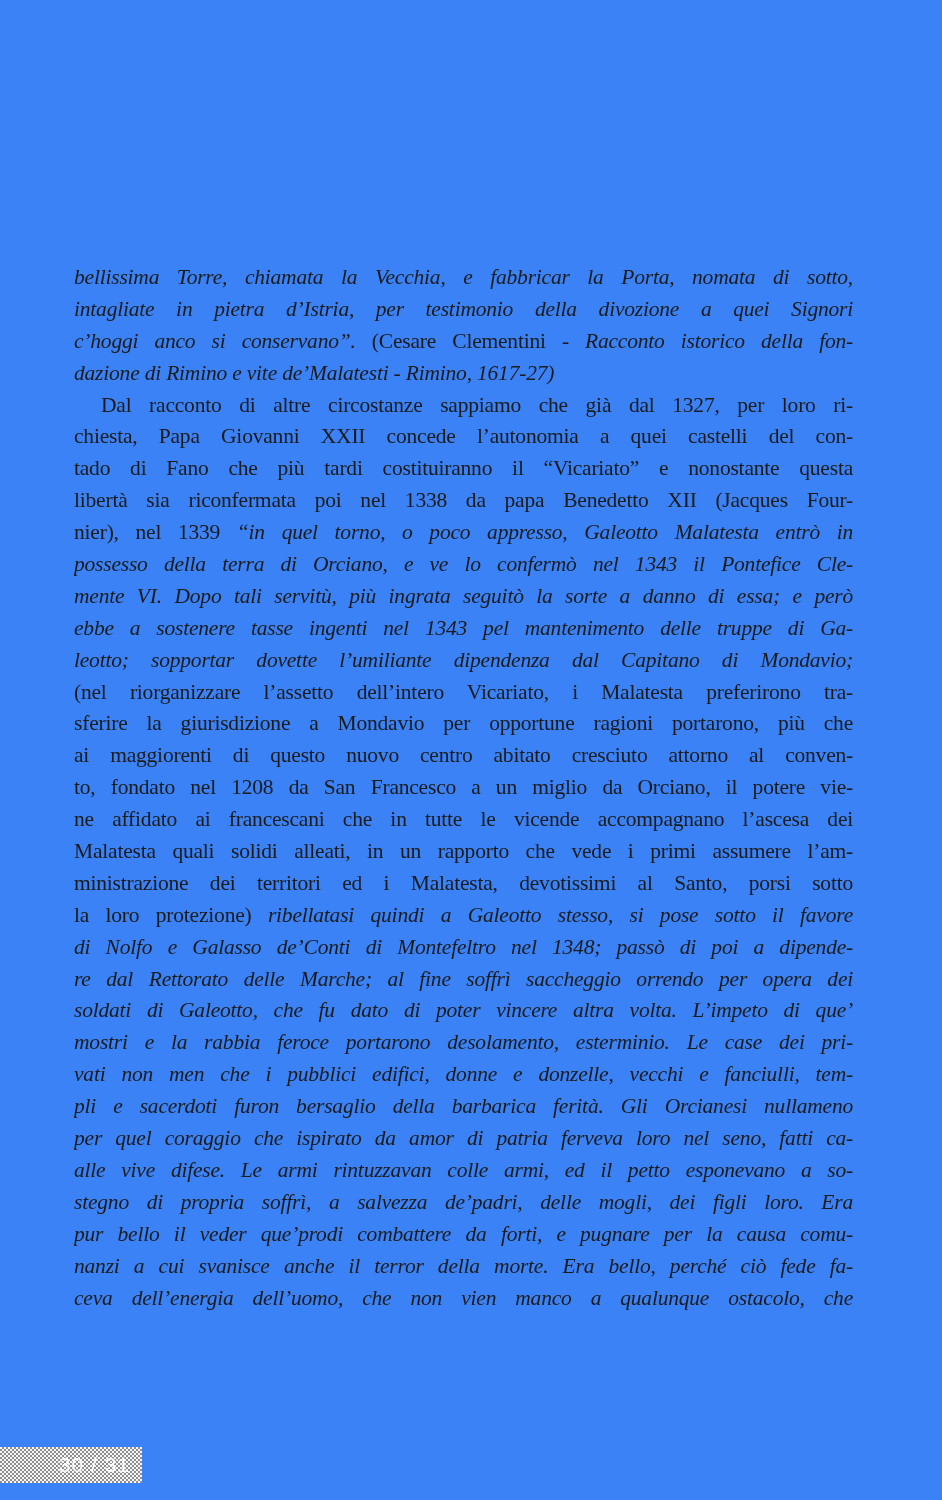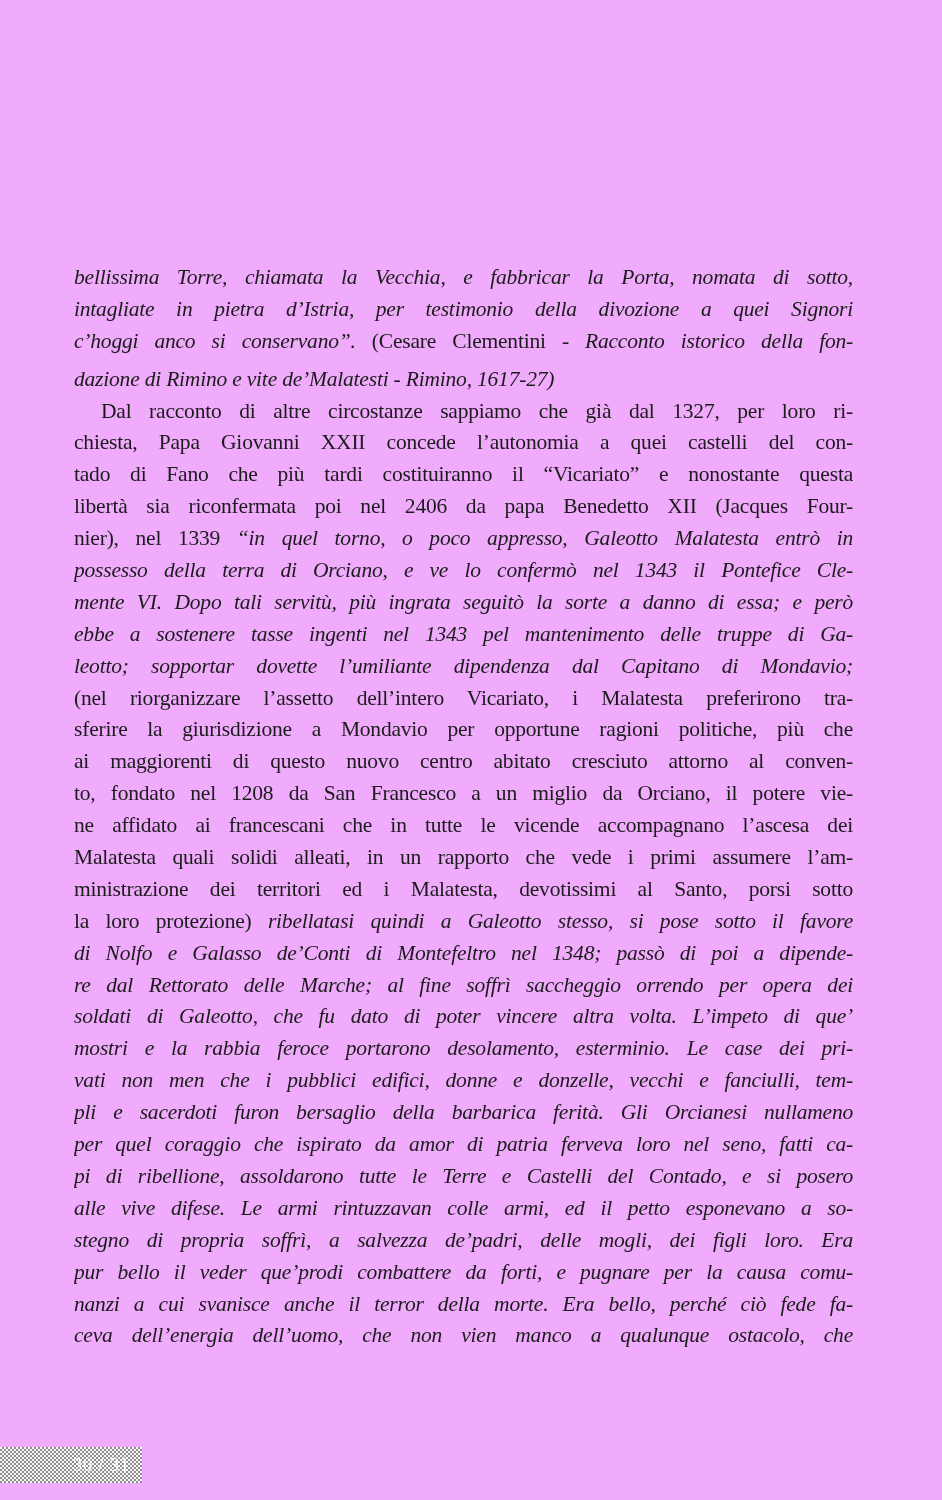--- a/index.html
+++ b/index.html
@@ -4,21 +4,21 @@
 <style>
   html, body {
     margin: 0;
     padding: 0;
     background: #ffffff;
   }
   .page {
     position: relative;
     width: 942px;
     height: 1500px;
-    background: #f0abfc;
+    background: #3b82f6;
     overflow: hidden;
   }
   .text-block {
     position: absolute;
     left: 74px;
     top: 262px;
     width: 779px;
     font-family: "Liberation Serif", "DejaVu Serif", serif;
     font-size: 21.5px;
     line-height: 31.9px;
@@ -27,21 +27,20 @@
   }
   .line {
     height: 31.9px;
     overflow: hidden;
     text-align: justify;
     text-align-last: justify;
     white-space: normal;
   }
   .line.left-last {
     text-align-last: left;
-    margin-top: 6px;
   }
   .line.indent {
     text-indent: 27px;
   }
   .seg-italic {
     font-style: italic;
   }
   .seg-roman {
     font-style: normal;
   }
@@ -53,60 +52,59 @@
     height: 36px;
     background: repeating-conic-gradient(#8f8f8f 0% 25%, #f6f6f6 0% 50%);
     background-size: 4px 4px;
     display: flex;
     align-items: center;
     justify-content: flex-end;
     padding-right: 12px;
     box-sizing: border-box;
   }
   .footer-text {
-    font-family: Liberation Serif, serif;
-    font-size: 18px;
+    font-family: Liberation Sans, sans-serif;
+    font-size: 21px;
     color: #ffffff;
     letter-spacing: 1px;
   }
 </style>
 </head>
 <body>
 
 <div class="page">
   <div class="text-block" id="text-block">
       <div class="line"><span class="seg-italic">bellissima Torre, chiamata la Vecchia, e fabbricar la Porta, nomata di sotto,</span></div>
       <div class="line"><span class="seg-italic">intagliate in pietra d’Istria, per testimonio della divozione a quei Signori</span></div>
       <div class="line"><span class="seg-italic">c’hoggi anco si conservano”. </span><span class="seg-roman">(Cesare Clementini - </span><span class="seg-italic">Racconto istorico della fon-</span></div>
       <div class="line left-last"><span class="seg-italic">dazione di Rimino e vite de’Malatesti - Rimino, 1617-27)</span></div>
       <div class="line indent"><span class="seg-roman">Dal racconto di altre circostanze sappiamo che già dal 1327, per loro ri-</span></div>
       <div class="line"><span class="seg-roman">chiesta, Papa Giovanni XXII concede l’autonomia a quei castelli del con-</span></div>
       <div class="line"><span class="seg-roman">tado di Fano che più tardi costituiranno il “Vicariato” e nonostante questa</span></div>
-      <div class="line"><span class="seg-roman">libertà sia riconfermata poi nel 2406 da papa Benedetto XII (Jacques Four-</span></div>
+      <div class="line"><span class="seg-roman">libertà sia riconfermata poi nel 1338 da papa Benedetto XII (Jacques Four-</span></div>
       <div class="line"><span class="seg-roman">nier), nel 1339 </span><span class="seg-italic">“in quel torno, o poco appresso, Galeotto Malatesta entrò in</span></div>
       <div class="line"><span class="seg-italic">possesso della terra di Orciano, e ve lo confermò nel 1343 il Pontefice Cle-</span></div>
       <div class="line"><span class="seg-italic">mente VI. Dopo tali servitù, più ingrata seguitò la sorte a danno di essa; e però</span></div>
       <div class="line"><span class="seg-italic">ebbe a sostenere tasse ingenti nel 1343 pel mantenimento delle truppe di Ga-</span></div>
       <div class="line"><span class="seg-italic">leotto; sopportar dovette l’umiliante dipendenza dal Capitano di Mondavio;</span></div>
       <div class="line"><span class="seg-roman">(nel riorganizzare l’assetto dell’intero Vicariato, i Malatesta preferirono tra-</span></div>
-      <div class="line"><span class="seg-roman">sferire la giurisdizione a Mondavio per opportune ragioni politiche, più che</span></div>
+      <div class="line"><span class="seg-roman">sferire la giurisdizione a Mondavio per opportune ragioni portarono, più che</span></div>
       <div class="line"><span class="seg-roman">ai maggiorenti di questo nuovo centro abitato cresciuto attorno al conven-</span></div>
       <div class="line"><span class="seg-roman">to, fondato nel 1208 da San Francesco a un miglio da Orciano, il potere vie-</span></div>
       <div class="line"><span class="seg-roman">ne affidato ai francescani che in tutte le vicende accompagnano l’ascesa dei</span></div>
       <div class="line"><span class="seg-roman">Malatesta quali solidi alleati, in un rapporto che vede i primi assumere l’am-</span></div>
       <div class="line"><span class="seg-roman">ministrazione dei territori ed i Malatesta, devotissimi al Santo, porsi sotto</span></div>
       <div class="line"><span class="seg-roman">la loro protezione) </span><span class="seg-italic">ribellatasi quindi a Galeotto stesso, si pose sotto il favore</span></div>
       <div class="line"><span class="seg-italic">di Nolfo e Galasso de’Conti di Montefeltro nel 1348; passò di poi a dipende-</span></div>
       <div class="line"><span class="seg-italic">re dal Rettorato delle Marche; al fine soffrì saccheggio orrendo per opera dei</span></div>
       <div class="line"><span class="seg-italic">soldati di Galeotto, che fu dato di poter vincere altra volta. L’impeto di que’</span></div>
       <div class="line"><span class="seg-italic">mostri e la rabbia feroce portarono desolamento, esterminio. Le case dei pri-</span></div>
       <div class="line"><span class="seg-italic">vati non men che i pubblici edifici, donne e donzelle, vecchi e fanciulli, tem-</span></div>
       <div class="line"><span class="seg-italic">pli e sacerdoti furon bersaglio della barbarica ferità. Gli Orcianesi nullameno</span></div>
       <div class="line"><span class="seg-italic">per quel coraggio che ispirato da amor di patria ferveva loro nel seno, fatti ca-</span></div>
-      <div class="line"><span class="seg-italic">pi di ribellione, assoldarono tutte le Terre e Castelli del Contado, e si posero</span></div>
       <div class="line"><span class="seg-italic">alle vive difese. Le armi rintuzzavan colle armi, ed il petto esponevano a so-</span></div>
       <div class="line"><span class="seg-italic">stegno di propria soffrì, a salvezza de’padri, delle mogli, dei figli loro. Era</span></div>
       <div class="line"><span class="seg-italic">pur bello il veder que’prodi combattere da forti, e pugnare per la causa comu-</span></div>
       <div class="line"><span class="seg-italic">nanzi a cui svanisce anche il terror della morte. Era bello, perché ciò fede fa-</span></div>
       <div class="line"><span class="seg-italic">ceva dell’energia dell’uomo, che non vien manco a qualunque ostacolo, che</span></div>
     </div>
   <div class="footer-bar">
     <span class="footer-text">30 / 31</span>
   </div>
 </div>

